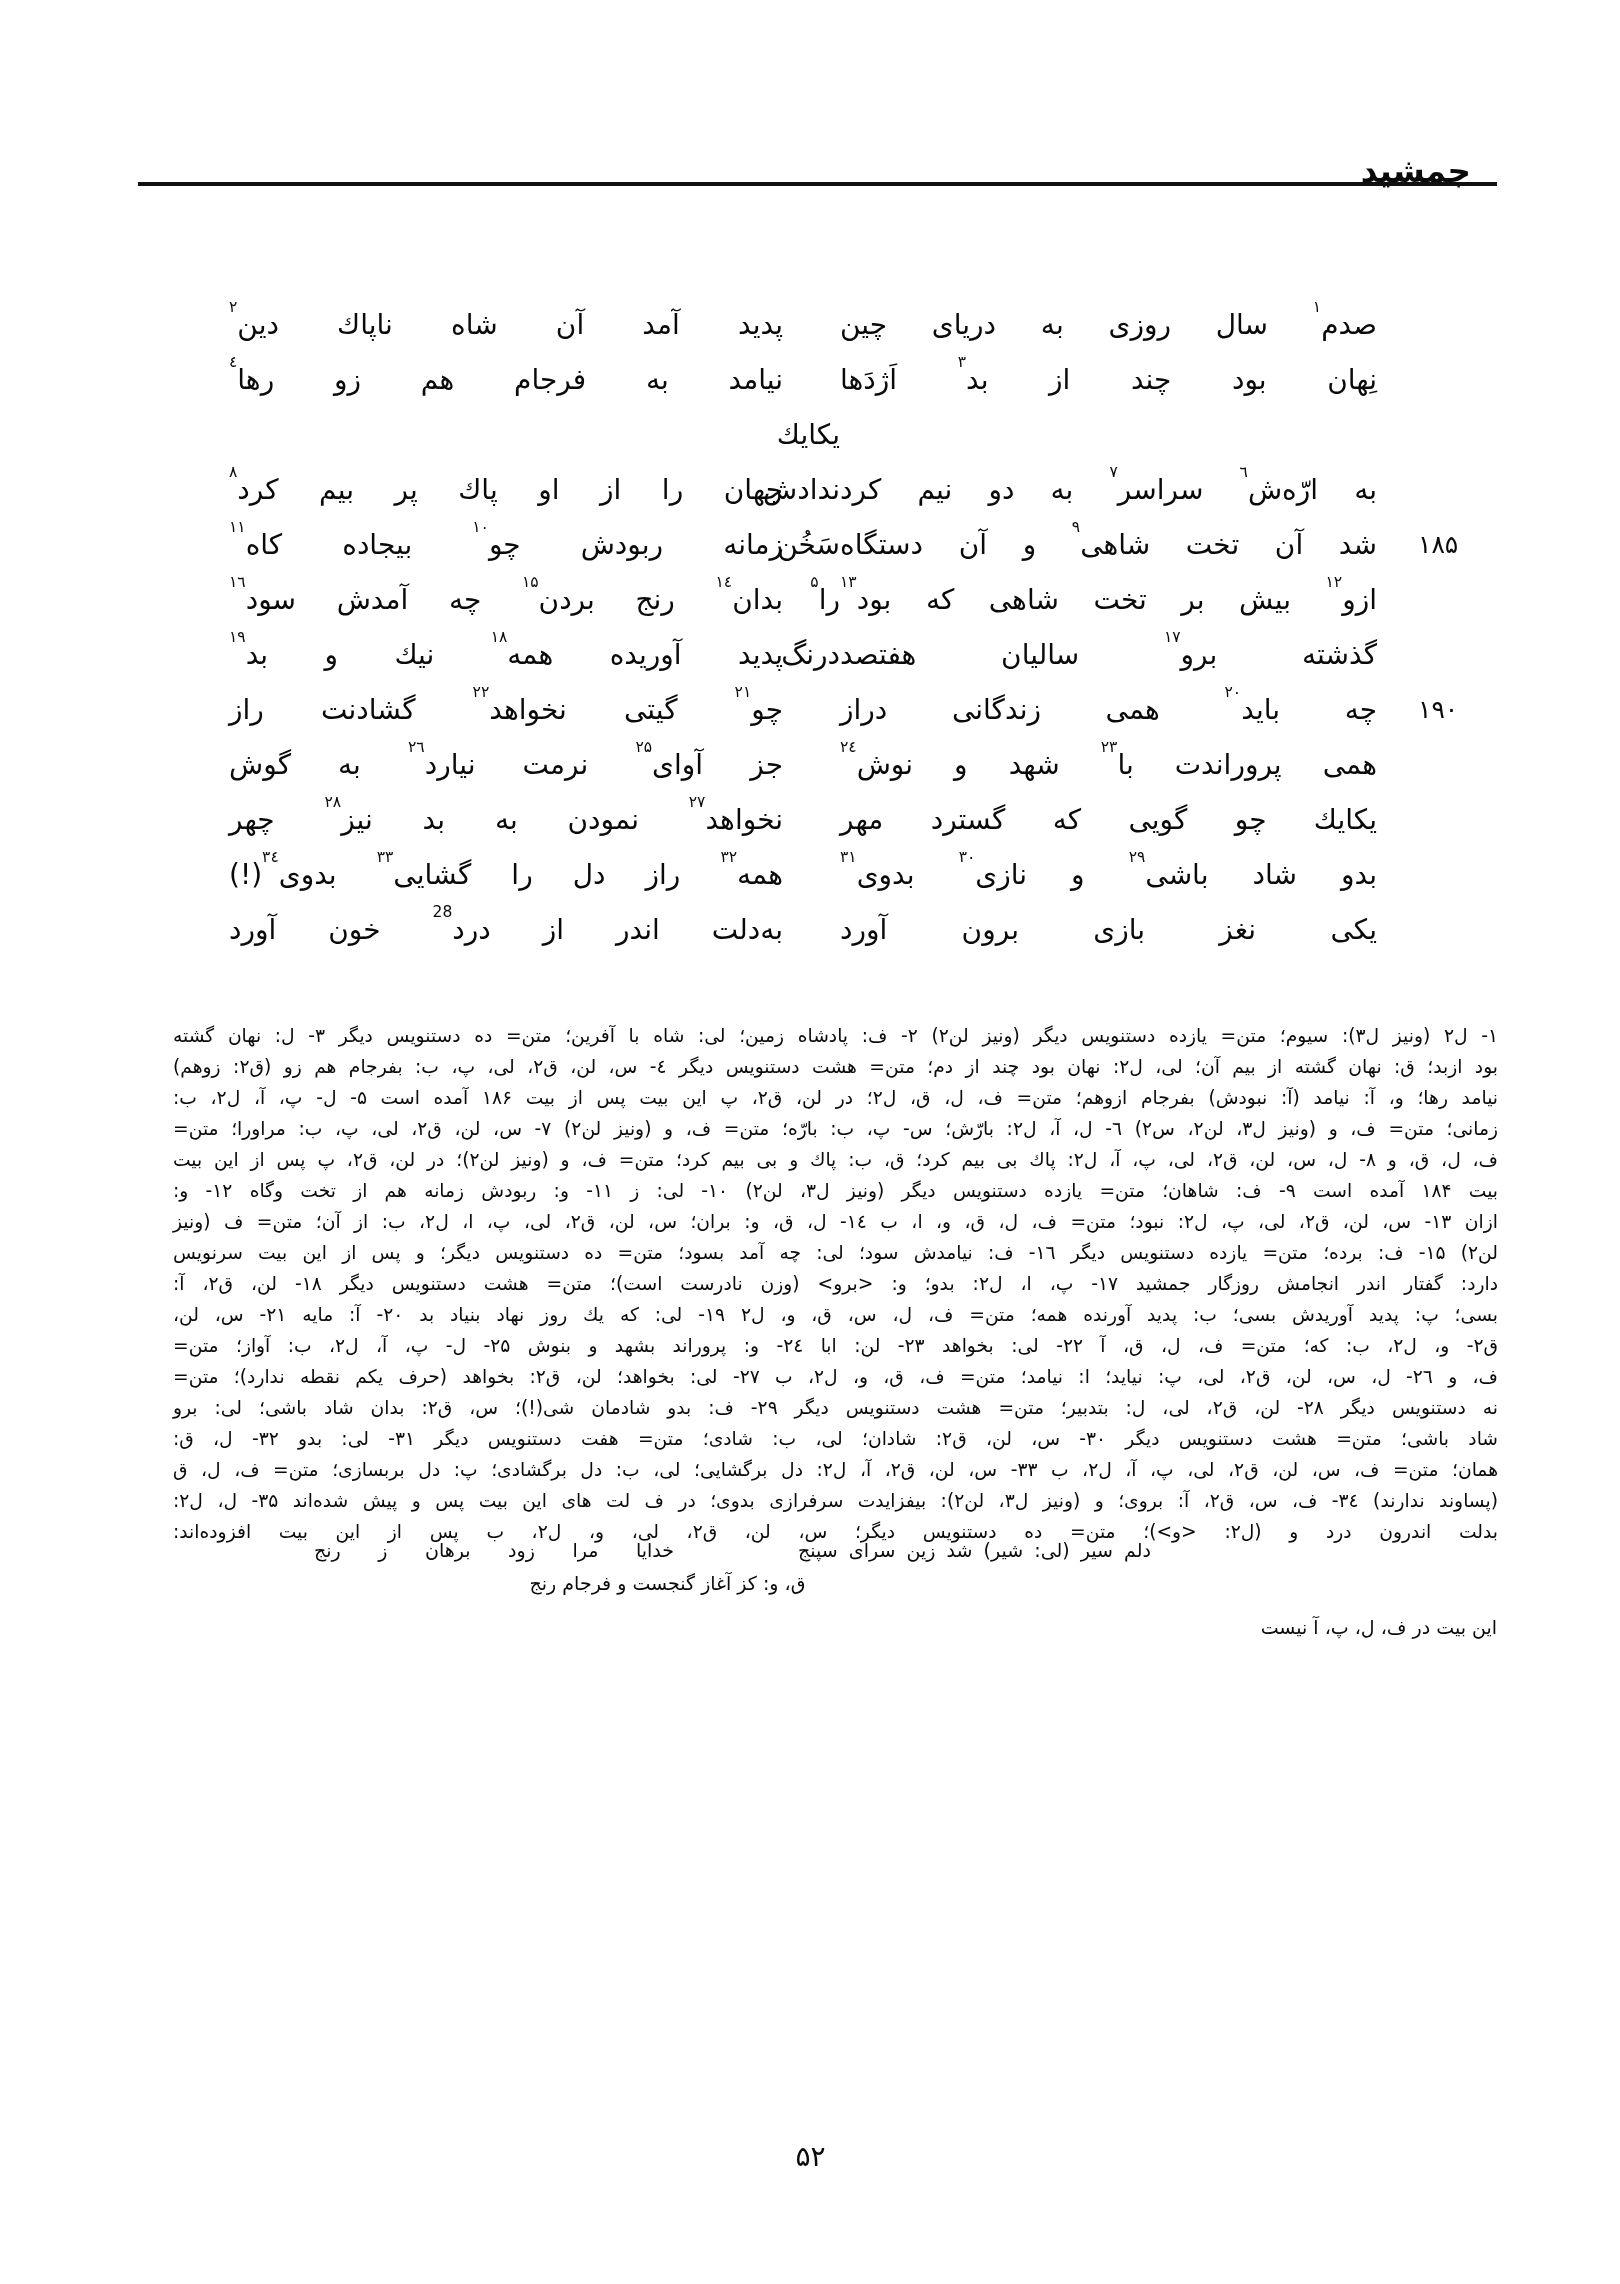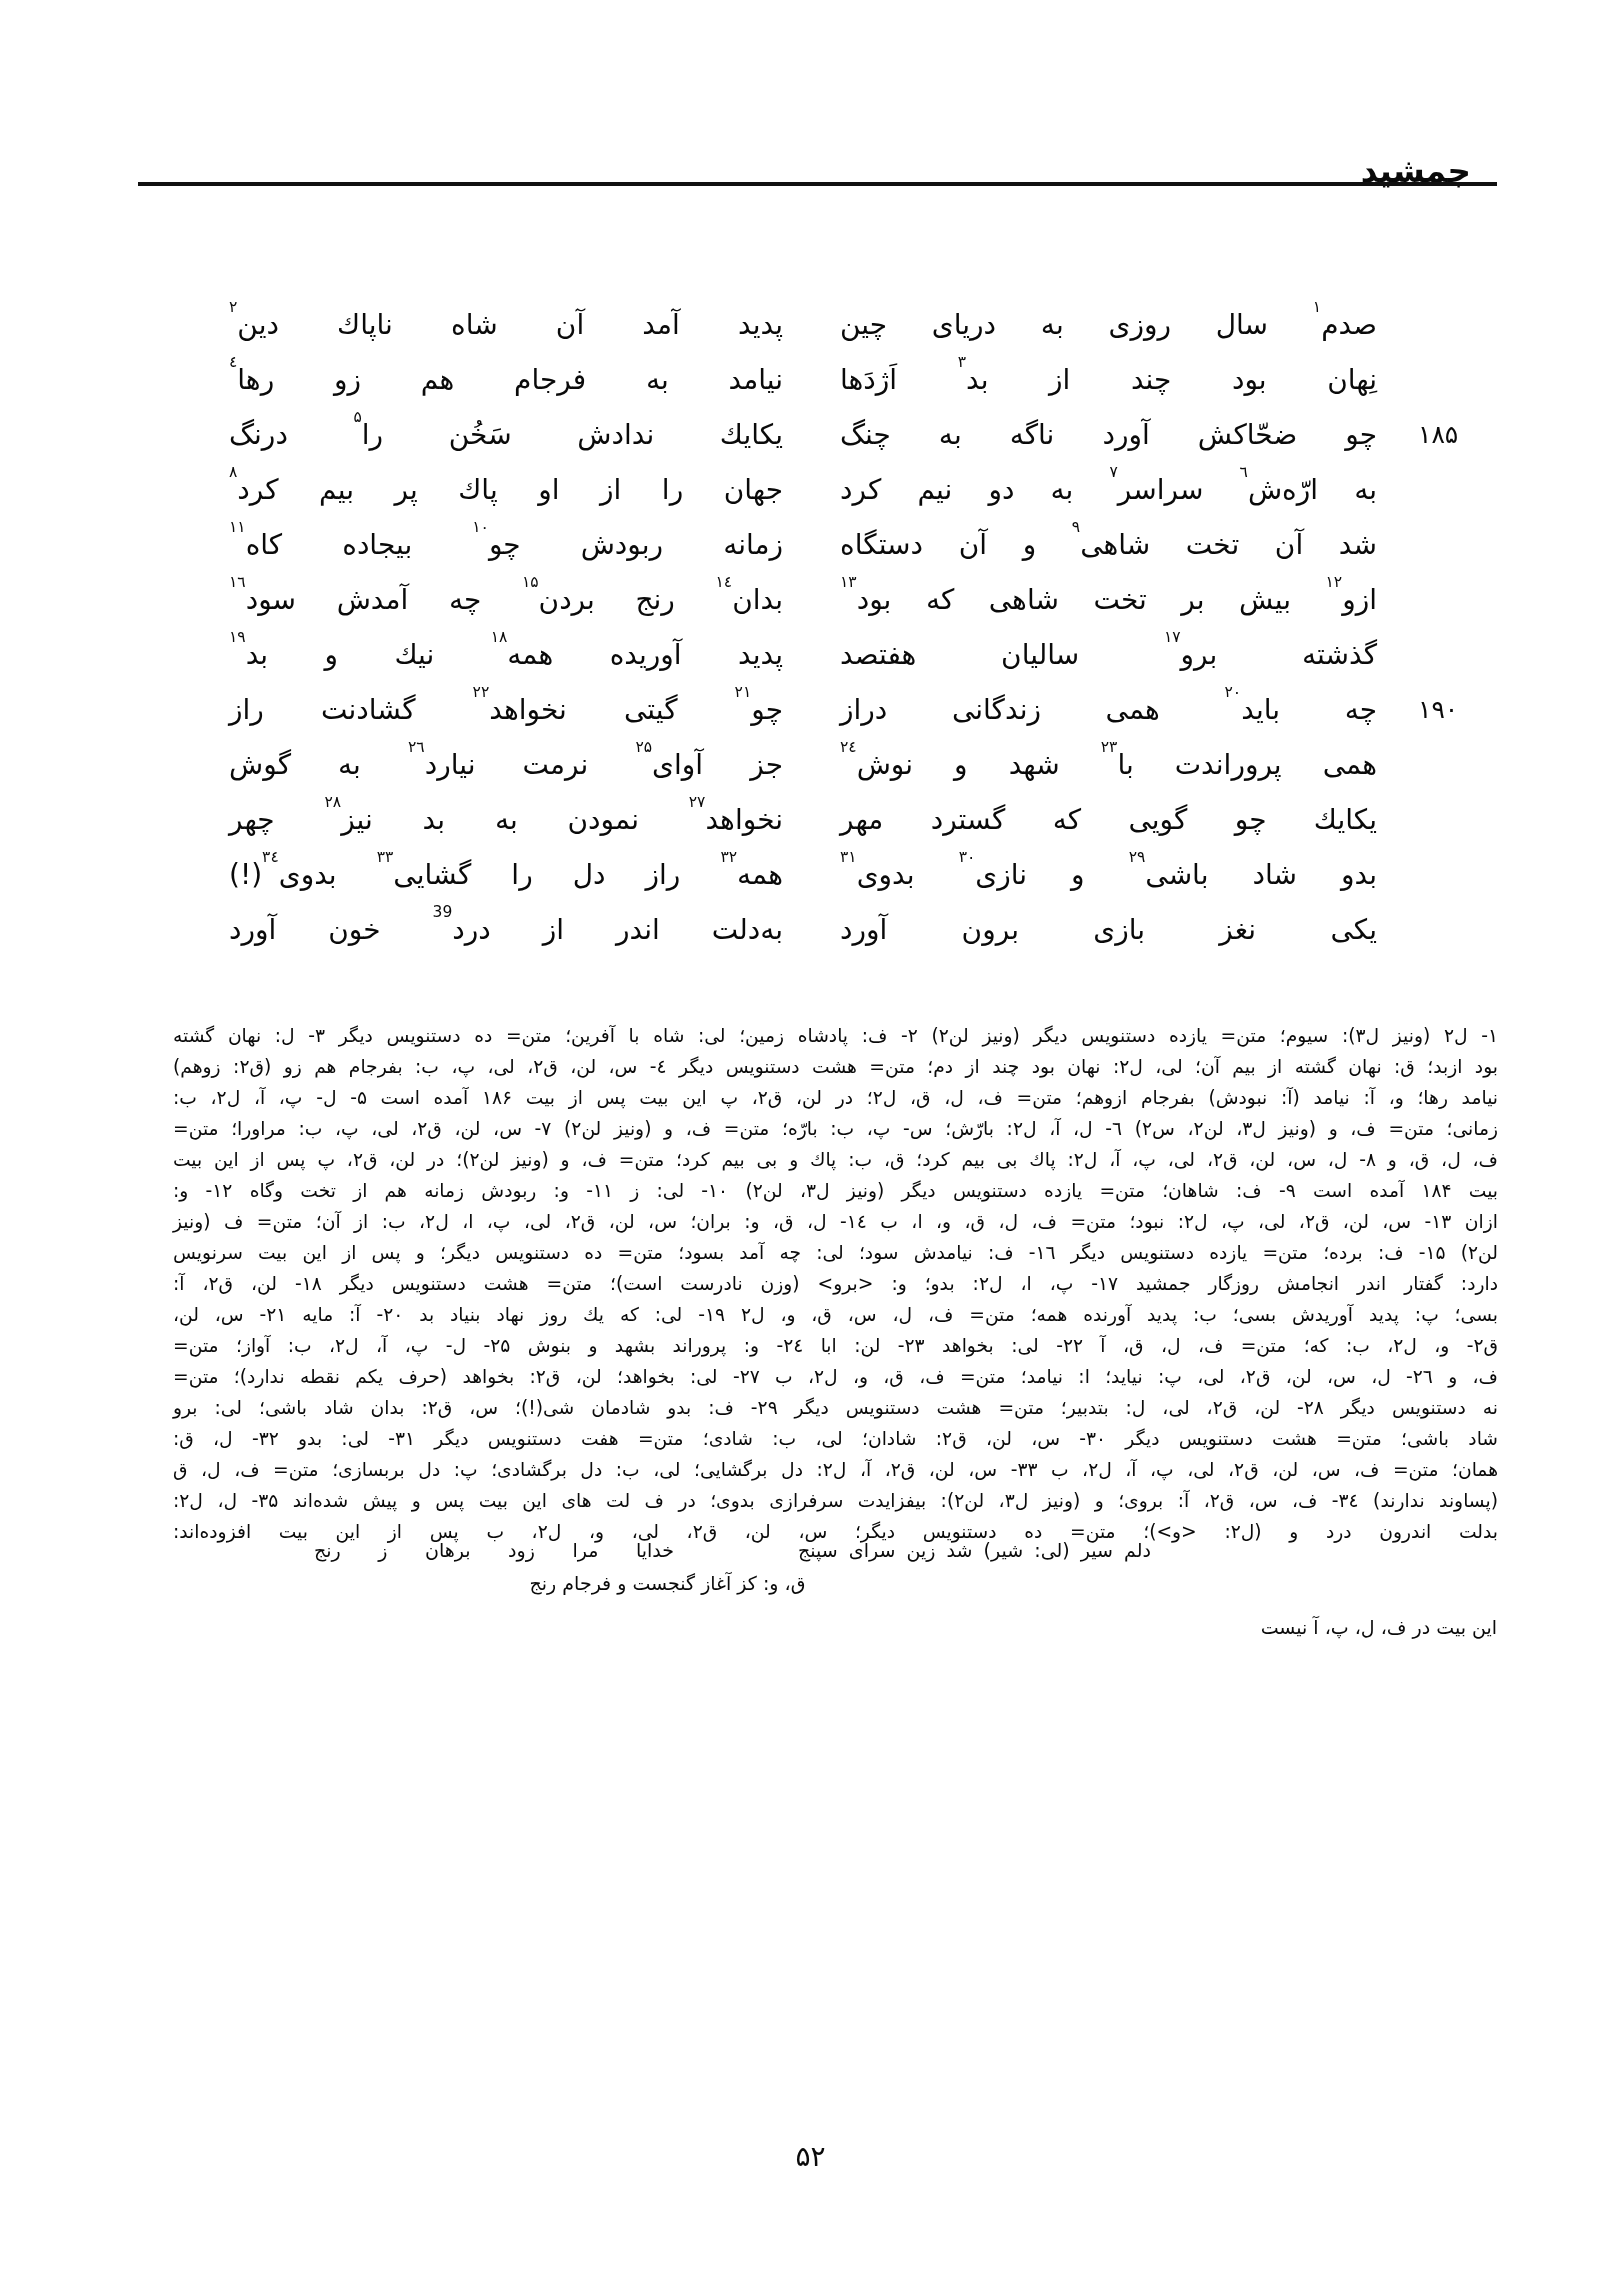--- a/index.html
+++ b/index.html
@@ -85,21 +85,20 @@
         <div class="hemistich">پدید آمد آن شاه ناپاك دین<sup>۲</sup></div>
       </div>
       <div class="verse-row">
         <div class="line-no"></div>
         <div class="hemistich">نِهان بود چند از بد<sup>۳</sup> اَژدَها</div>
         <div></div>
         <div class="hemistich">نیامد به فرجام هم زو رها<sup>٤</sup></div>
       </div>
       <div class="verse-row">
         <div class="line-no">۱۸۵</div>
-        <div class="hemistich">چو ضحّاکش آورد ناگه به چنگ</div>
         <div></div>
         <div class="hemistich">یکایك ندادش سَخُن را<sup>۵</sup> درنگ</div>
       </div>
       <div class="verse-row">
         <div class="line-no"></div>
         <div class="hemistich">به ارّه‌ش<sup>٦</sup> سراسر<sup>۷</sup> به دو نیم کرد</div>
         <div></div>
         <div class="hemistich">جهان را از او پاك پر بیم کرد<sup>۸</sup></div>
       </div>
       <div class="verse-row">
@@ -141,21 +140,21 @@
       <div class="verse-row">
         <div class="line-no"></div>
         <div class="hemistich">بدو شاد باشی<sup>۲۹</sup> و نازی<sup>۳۰</sup> بدوی<sup>۳۱</sup></div>
         <div></div>
         <div class="hemistich">همه<sup>۳۲</sup> راز دل را گشایی<sup>۳۳</sup> بدوی<sup>۳٤</sup>(!)</div>
       </div>
       <div class="verse-row">
         <div class="line-no"></div>
         <div class="hemistich">یکی نغز بازی برون آورد</div>
         <div></div>
-        <div class="hemistich">به‌دلت اندر از درد<sup>39</sup> خون آورد</div>
+        <div class="hemistich">به‌دلت اندر از درد<sup>28</sup> خون آورد</div>
       </div>
     </div>
 
   <div class="apparatus" id="apparatus">
       <div class="app-line">۱- ل۲ (ونیز ل۳): سیوم؛ متن= یازده دستنویس دیگر (ونیز لن۲)   ۲- ف: پادشاه زمین؛ لی: شاه با آفرین؛ متن= ده دستنویس دیگر   ۳- ل: نهان گشته</div>
       <div class="app-line">بود ازبد؛ ق: نهان گشته از بیم آن؛ لی، ل۲: نهان بود چند از دم؛ متن= هشت دستنویس دیگر   ٤- س، لن، ق۲، لی، پ، ب: بفرجام هم زو (ق۲: زوهم)</div>
       <div class="app-line">نیامد رها؛ و، آ: نیامد (آ: نبودش) بفرجام ازوهم؛ متن= ف، ل، ق، ل۲؛ در لن، ق۲، پ این بیت پس از بیت ۱۸۶ آمده است   ۵- ل- پ، آ، ل۲، ب:</div>
       <div class="app-line">زمانی؛ متن= ف، و (ونیز ل۳، لن۲، س۲)   ٦- ل، آ، ل۲: بارّش؛ س- پ، ب: بارّه؛ متن= ف، و (ونیز لن۲)   ۷- س، لن، ق۲، لی، پ، ب: مراورا؛ متن=</div>
       <div class="app-line">ف، ل، ق، و   ۸- ل، س، لن، ق۲، لی، پ، آ، ل۲: پاك بی بیم کرد؛ ق، ب: پاك و بی بیم کرد؛ متن= ف، و (ونیز لن۲)؛ در لن، ق۲، پ پس از این بیت</div>
       <div class="app-line">بیت ۱۸۴ آمده است   ۹- ف: شاهان؛ متن= یازده دستنویس دیگر (ونیز ل۳، لن۲)   ۱۰- لی: ز   ۱۱- و: ربودش زمانه هم از تخت وگاه   ۱۲- و:</div>

